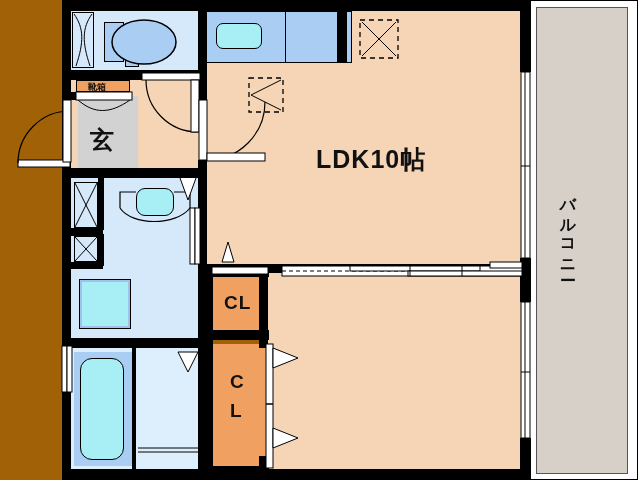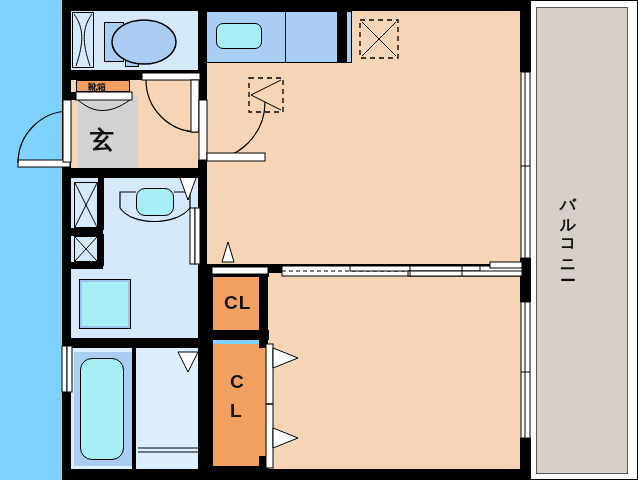--- a/index.html
+++ b/index.html
@@ -1,17 +1,17 @@
 <!DOCTYPE html>
 <html><head>
 <meta charset="utf-8">
 <style>
   html,body{margin:0;padding:0;background:#ffffff;}
   body{width:638px;height:480px;overflow:hidden;font-family:"Liberation Sans","DejaVu Sans",sans-serif;}
-  #plan{position:relative;width:638px;height:480px;background:#7dd3fc;}
+  #plan{position:relative;width:638px;height:480px;background:#a16207;}
   .abs{position:absolute;box-sizing:border-box;}
   
   .wall{background:#000000;}
   
   .fill-ldk{background:#f5d5b5;}
   .fill-orange{background:#f0a060;}
   .fill-lightblue{background:#d6e9fb;}
   .fill-midblue{background:#aacdf3;}
   .fill-cyan{background:#a8eef5;}
   .fill-gray{background:#d6d0c8;}
@@ -111,20 +111,21 @@
 
   <div class="abs wall" style="left:259px;top:264px;width:9px;height:74px;"></div>
   <div class="abs wall" style="left:259px;top:338px;width:9px;height:10px;"></div>
   <div class="abs wall" style="left:259px;top:456px;width:9px;height:14px;"></div>
 
   <div class="abs wall" style="left:205px;top:272px;width:8px;height:198px;"></div>
   <div class="abs wall" style="left:205px;top:330px;width:64px;height:10px;"></div>
   <div class="abs wall" style="left:205px;top:272px;width:64px;height:5px;"></div>
   <div class="abs wall" style="left:205px;top:466px;width:64px;height:5px;"></div>
 
+  <div class="lbl lbl-ldk" style="left:316px;top:143px;">LDK10帖</div>
   <div class="lbl lbl-gen" style="left:90px;top:124px;">玄</div>
   <div class="lbl lbl-balcony" style="left:560px;top:186px;">バルコニー</div>
 
   <svg class="ov" viewBox="0 0 638 480">
 
     <g stroke="#000" stroke-width="1" fill="none">
       <path d="M74,14 C84,28 84,42 76,66"></path>
       <path d="M92,14 C82,28 82,42 90,66"></path>
     </g>
 

